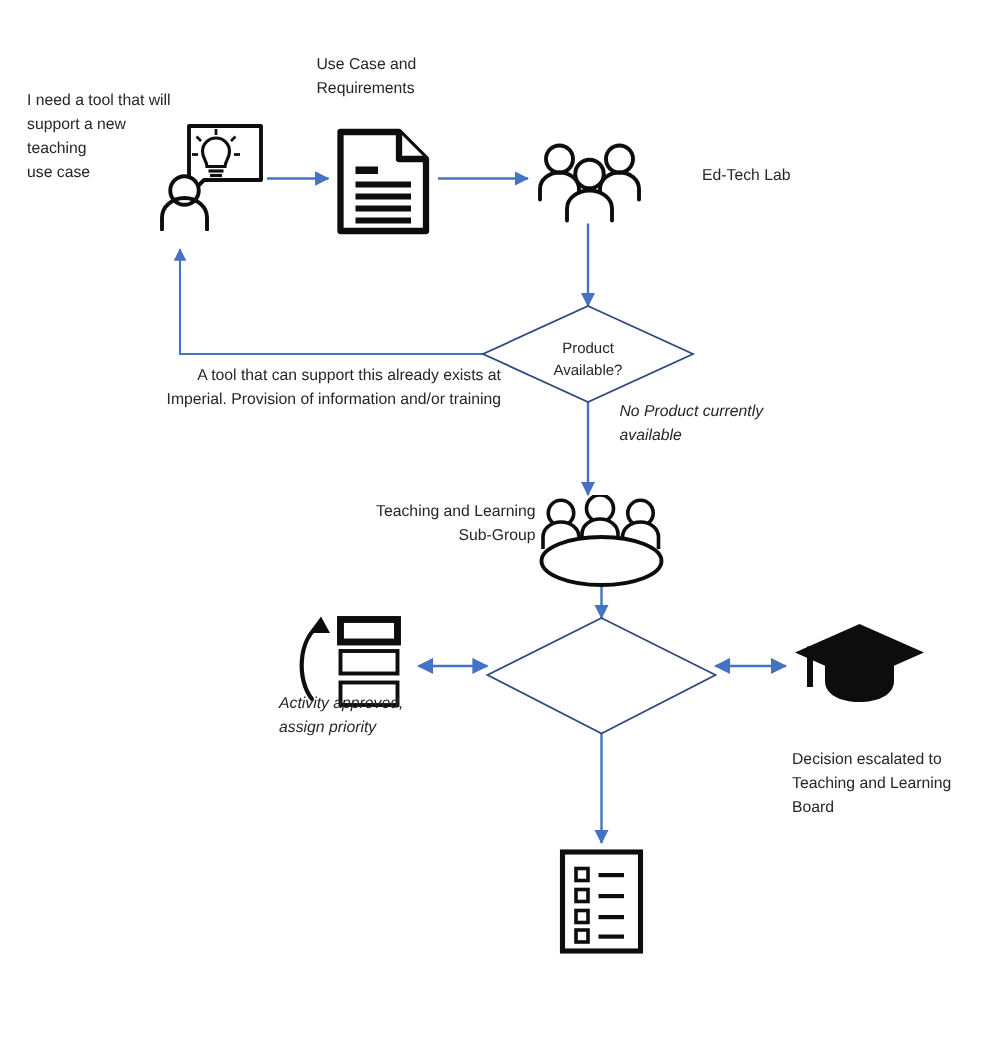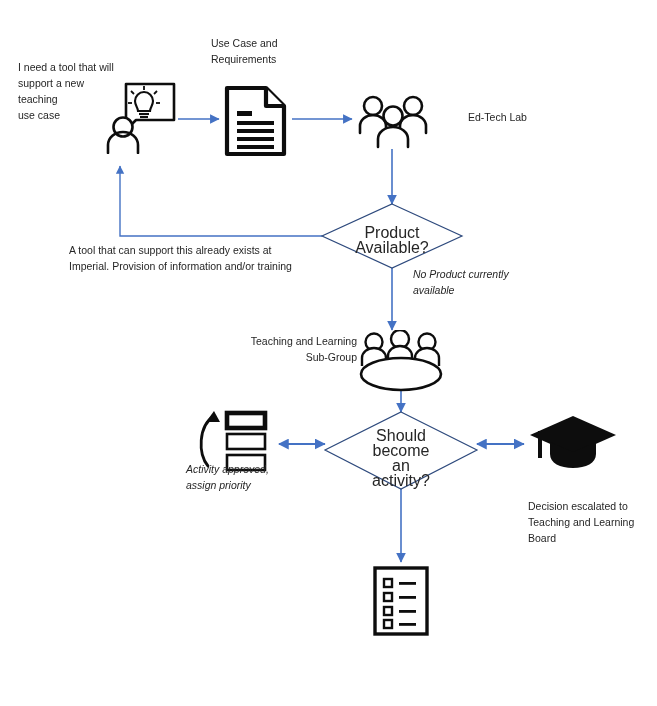--- a/index.html
+++ b/index.html
@@ -21,21 +21,21 @@
   .lbl {
     position: absolute;
     font-size: 10.5px;
     line-height: 16px;
     color: #262626;
     white-space: pre-line;
   }
   .lbl.r { text-align: right; }
   .node-text {
     position: absolute;
-    font-size: 16px;
+    font-size: 10px;
     line-height: 15px;
     color: #262626;
     text-align: center;
     white-space: pre-line;
   }
   svg.layer {
     position: absolute;
     left: 0;
     top: 0;
     width: 657px;
@@ -181,32 +181,29 @@
 use case</div>
 
   <div class="lbl" style="left:211px; top:35px; width:110px;">Use Case and
 Requirements</div>
 
   <div class="lbl" style="left:440px; top:109px; width:110px;margin-left:28px;">Ed-Tech Lab</div>
 
   <div class="node-text" style="left:352px; top:225px; width:80px;">Product
 Available?</div>
 
-  <div class="lbl" style="left:69px; top:242px; width:255px;">A tool that can support this already exists at
+  <div class="lbl" style="left:79px; top:242px; width:255px;text-align:right;">A tool that can support this already exists at
 Imperial.  Provision of information and/or training</div>
 
   <div class="lbl" style="left:413px; top:266px; width:125px;font-style:italic;">No Product currently
 available</div>
 
   <div class="lbl r" style="left:232px; top:333px; width:125px;">Teaching and Learning
 Sub-Group</div>
 
-  <div class="node-text" style="left:363px; top:428px; width:76px;">Should
-become an
-activity?</div>
 
   <div class="lbl" style="left:186px; top:461px; width:120px;font-style:italic;">Activity approved,
 assign priority</div>
 
   <div class="lbl" style="left:528px; top:466px; width:112px;margin-top:32px;">Decision escalated to
 Teaching and Learning
 Board</div>
 
 
 </div>

